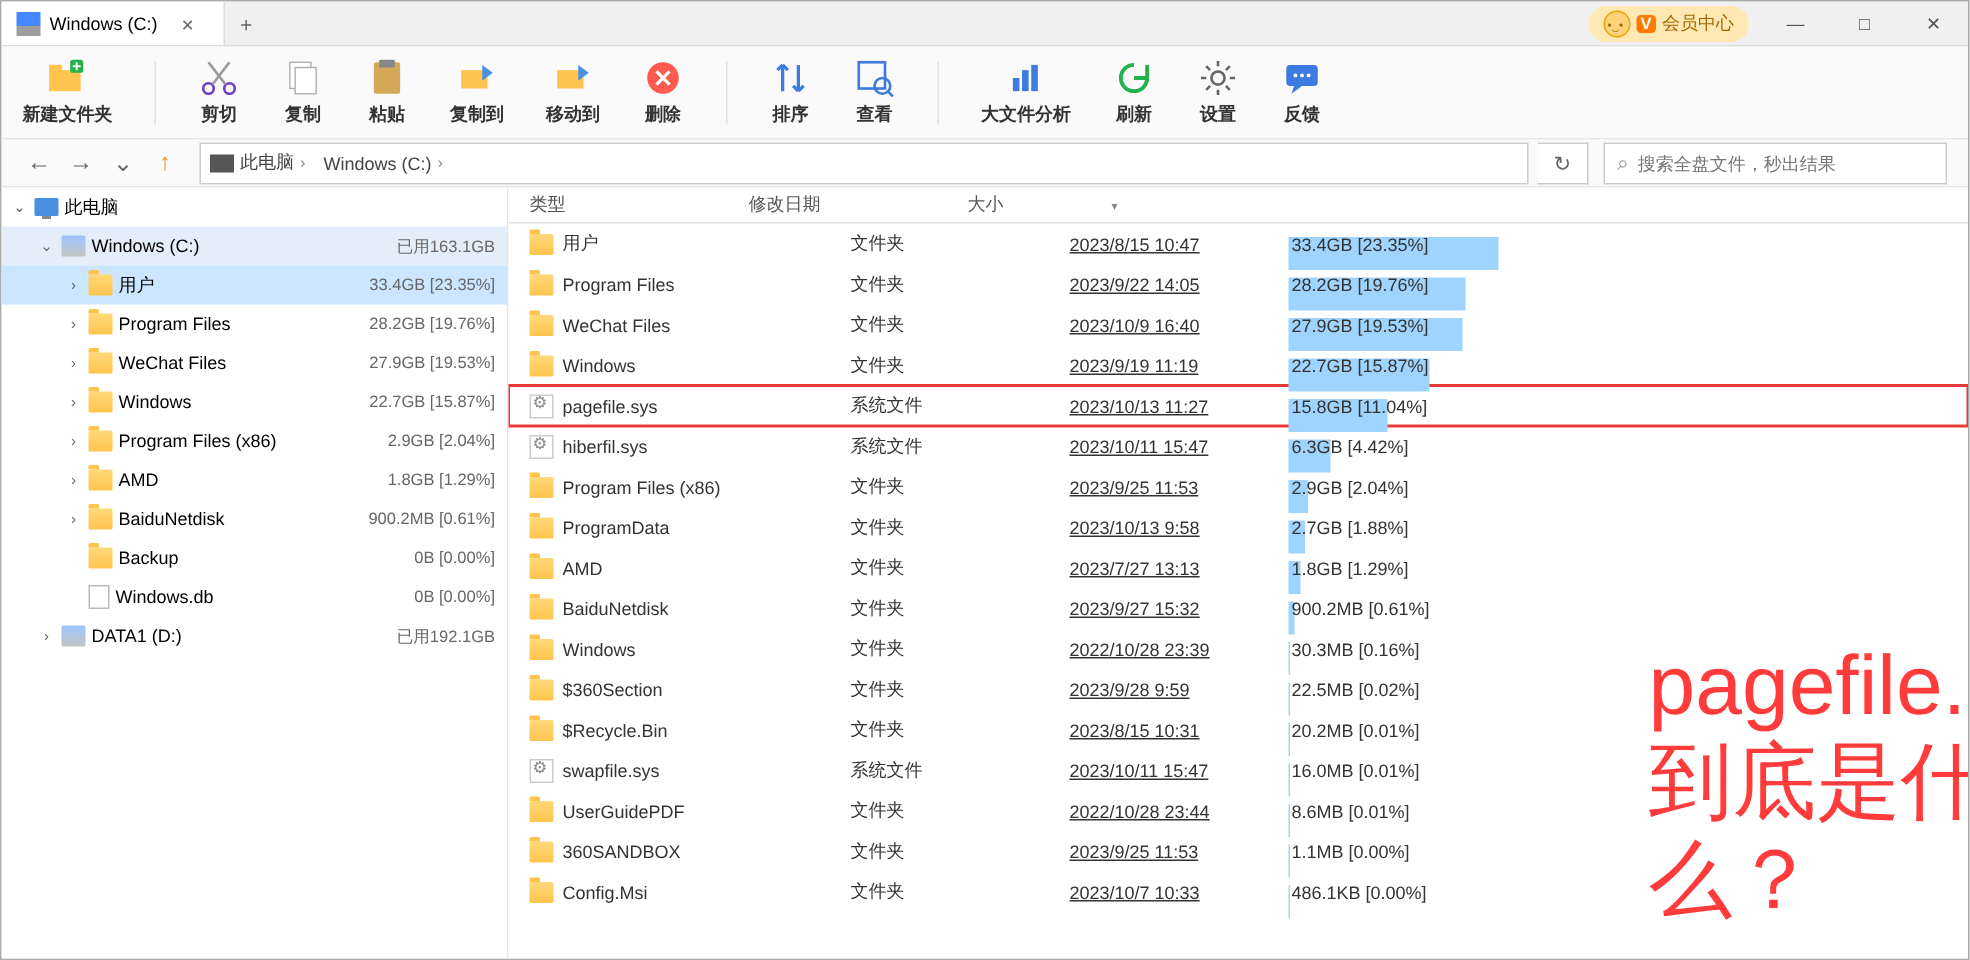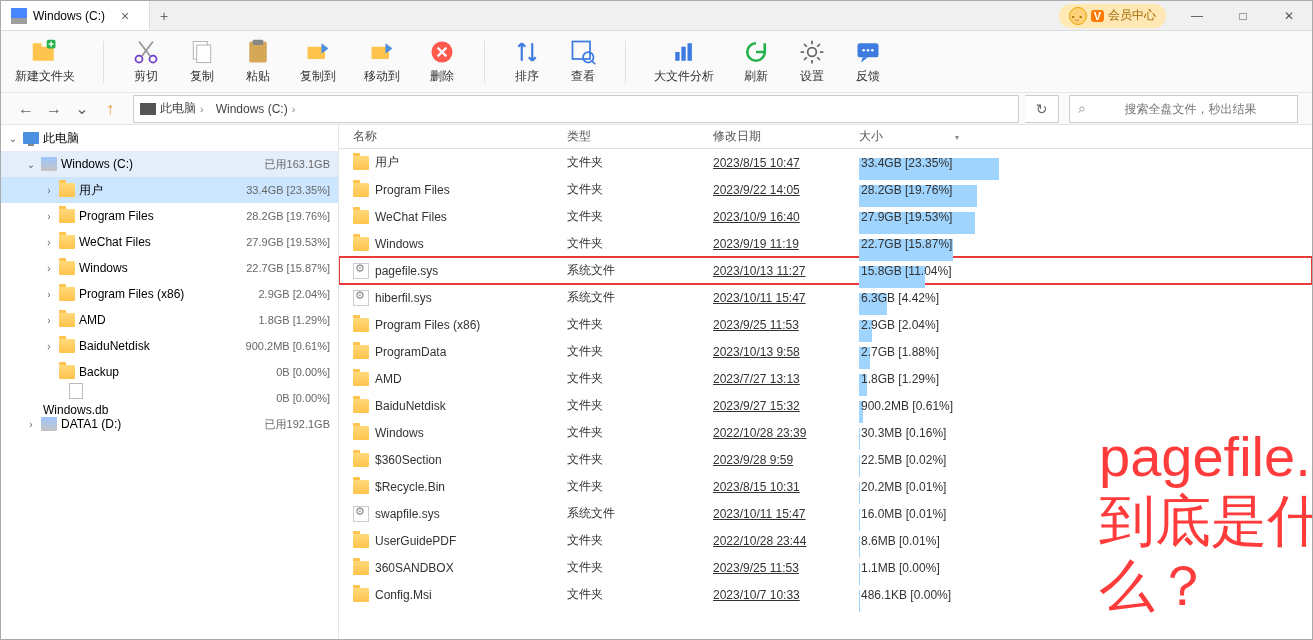--- a/index.html
+++ b/index.html
@@ -11,35 +11,35 @@
 .tab-icon { width: 16px; height: 16px; background: linear-gradient(180deg,#4686ff 60%,#9e9e9e 60%); }
 .tab-close, .new-tab { width: 28px; text-align: center; color: #666; cursor: pointer; font-size: 14px; }
 .win-controls { display: flex; align-items: center; gap: 0; }
 .vip-btn { background: #ffe8b3; border-radius: 14px; padding: 3px 10px; display: flex; align-items: center; gap: 4px; font-size: 12px; color: #a06a00; margin-right: 8px; }
 .vip-face { width: 18px; height: 18px; background: #ffd27a; border-radius: 50%; border: 1px solid #e6a500; position: relative; }
 .vip-face::before { content:"•‿•"; font-size:8px; position:absolute; top:2px; left:2px; }
 .vip-v { background:#ff7a00; color:#fff; font-weight:bold; border-radius:3px; padding:0 3px; font-size:11px; }
 .win-btn { width: 46px; height: 30px; display: flex; align-items: center; justify-content: center; color: #555; font-size: 12px; }
 
 .toolbar { height: 62px; background: #fafafa; display: flex; align-items: center; padding: 0 14px; gap: 28px; border-bottom: 1px solid #e5e5e5; }
-.tb-group { display: flex; gap: 28px; }
+.tb-group { display: flex; gap: 28px; font-weight: bold; }
 .tb-sep { width:1px; height:42px; background:#e0e0e0; }
 .tb-item { display: flex; flex-direction: column; align-items: center; gap: 2px; font-size: 12px; color: #333; cursor: pointer; }
 .tb-icon { width: 28px; height: 28px; display: flex; align-items: center; justify-content: center; }
 .tb-icon svg { width: 28px; height: 28px; }
 
 .nav-bar { height: 32px; background: #fafafa; display: flex; align-items: center; padding: 0 14px; gap: 6px; border-bottom: 1px solid #e5e5e5; }
 .nav-arrow { width: 22px; height: 22px; display:flex; align-items:center; justify-content:center; color:#666; font-size:16px; }
 .breadcrumb { flex: 0 0 auto; display: flex; align-items: center; height: 28px; border: 1px solid #ccc; background: #fff; width: 886px; margin-left: 6px; }
 .bc-part { display: flex; align-items: center; padding: 0 6px; font-size: 12px; color: #444; gap:4px; }
 .bc-chevron { color:#888; font-size:11px; }
 .bc-icon { width:16px; height:12px; background:#555; }
 .refresh-btn { width: 34px; height: 28px; border: 1px solid #ccc; border-left:none; background:#fff; display:flex; align-items:center; justify-content:center; color:#666; font-size:14px; }
 .search-box { flex:1; height: 28px; border: 1px solid #ccc; background:#fff; display:flex; align-items:center; padding:0 8px; margin-left:4px; gap:6px; }
-.search-box input { border:none; outline:none; font-size:12px; width:100%; color:#8b5cf6;text-align:center; }
+.search-box input { border:none; outline:none; font-size:12px; width:100%; color:#8b5cf6; }
 .search-icon { color:#999; font-size:14px; }
 
 .content { display: flex; height: calc(640px - 30px - 62px - 32px); }
 .sidebar { width: 338px; border-right: 1px solid #e5e5e5; background:#fff; overflow:hidden; font-size:12px; }
 .tree-item { height: 26px; display:flex; align-items:center; justify-content:space-between; padding-right:8px; cursor:pointer; }
 .tree-item.selected { background:#cce6ff; }
 .tree-item.selected-alt { background:#e4eefb; }
 .tree-left { display:flex; align-items:center; gap:4px; }
 .tree-chevron { width:12px; text-align:center; color:#666; font-size:10px; }
 .tree-icon { width:16px; height:14px; }
@@ -333,39 +333,38 @@
       </div>
       <div class="tree-item">
         <div class="tree-left" style="padding-left: 42px;">
           <span class="tree-chevron"></span>
           <span class="tree-icon folder-icon"></span>
           <span>Backup</span>
         </div>
         <span class="tree-size">0B [0.00%]</span>
       </div>
       <div class="tree-item">
-        <div class="tree-left" style="padding-left: 42px; flex-direction: column;">
+        <div class="tree-left" style="padding-left: 42px;">
           <span class="tree-chevron"></span>
           <span class="tree-icon file-icon"></span>
           <span>Windows.db</span>
         </div>
         <span class="tree-size">0B [0.00%]</span>
       </div>
       <div class="tree-item">
         <div class="tree-left" style="padding-left: 24px;">
           <span class="tree-chevron">›</span>
           <span class="tree-icon drive-icon"></span>
           <span>DATA1 (D:)</span>
         </div>
         <span class="tree-size">已用192.1GB</span>
       </div>
     </div>
   <div class="file-panel">
     <div class="col-head">
-      <div class="col-name">名称</div>
       <div class="col-type">类型</div>
       <div class="col-date">修改日期</div>
       <div class="col-size"><span>大小</span><span class="sort">▾</span></div>
     </div>
     <div class="file-rows" id="rows">
         <div class="file-row">
           <div class="fr-name">
             <span class="tree-icon folder-icon"></span>
             <span>用户</span>
           </div>

